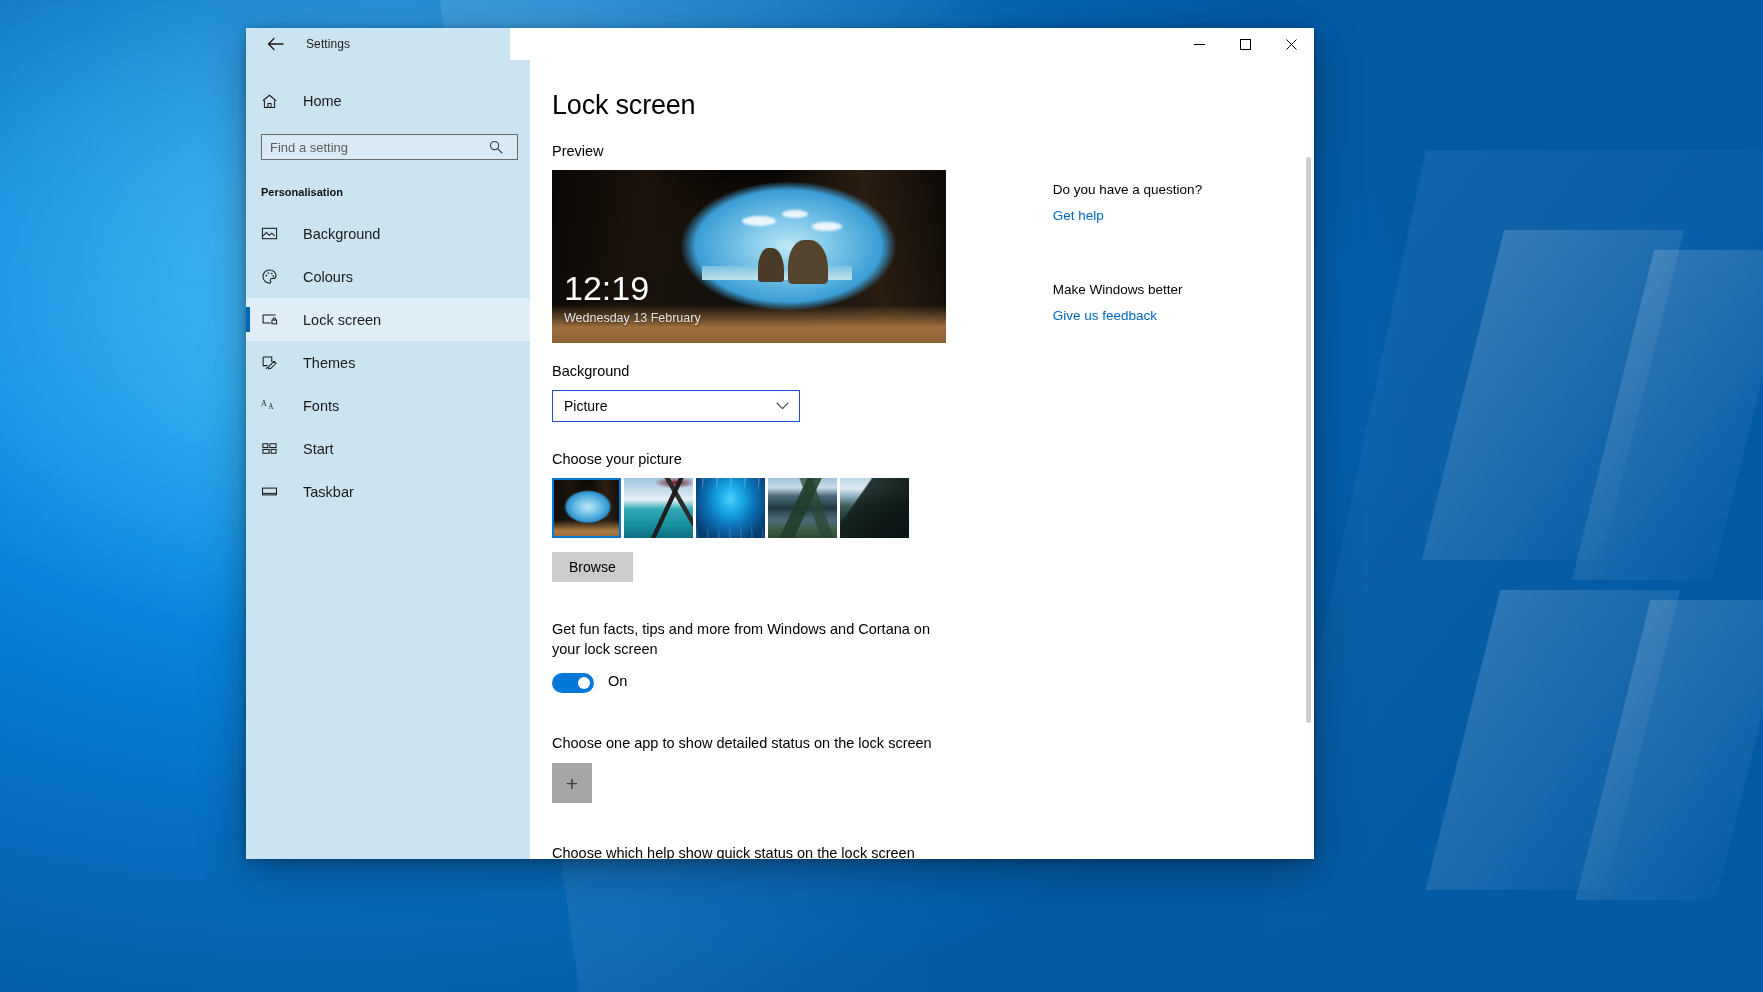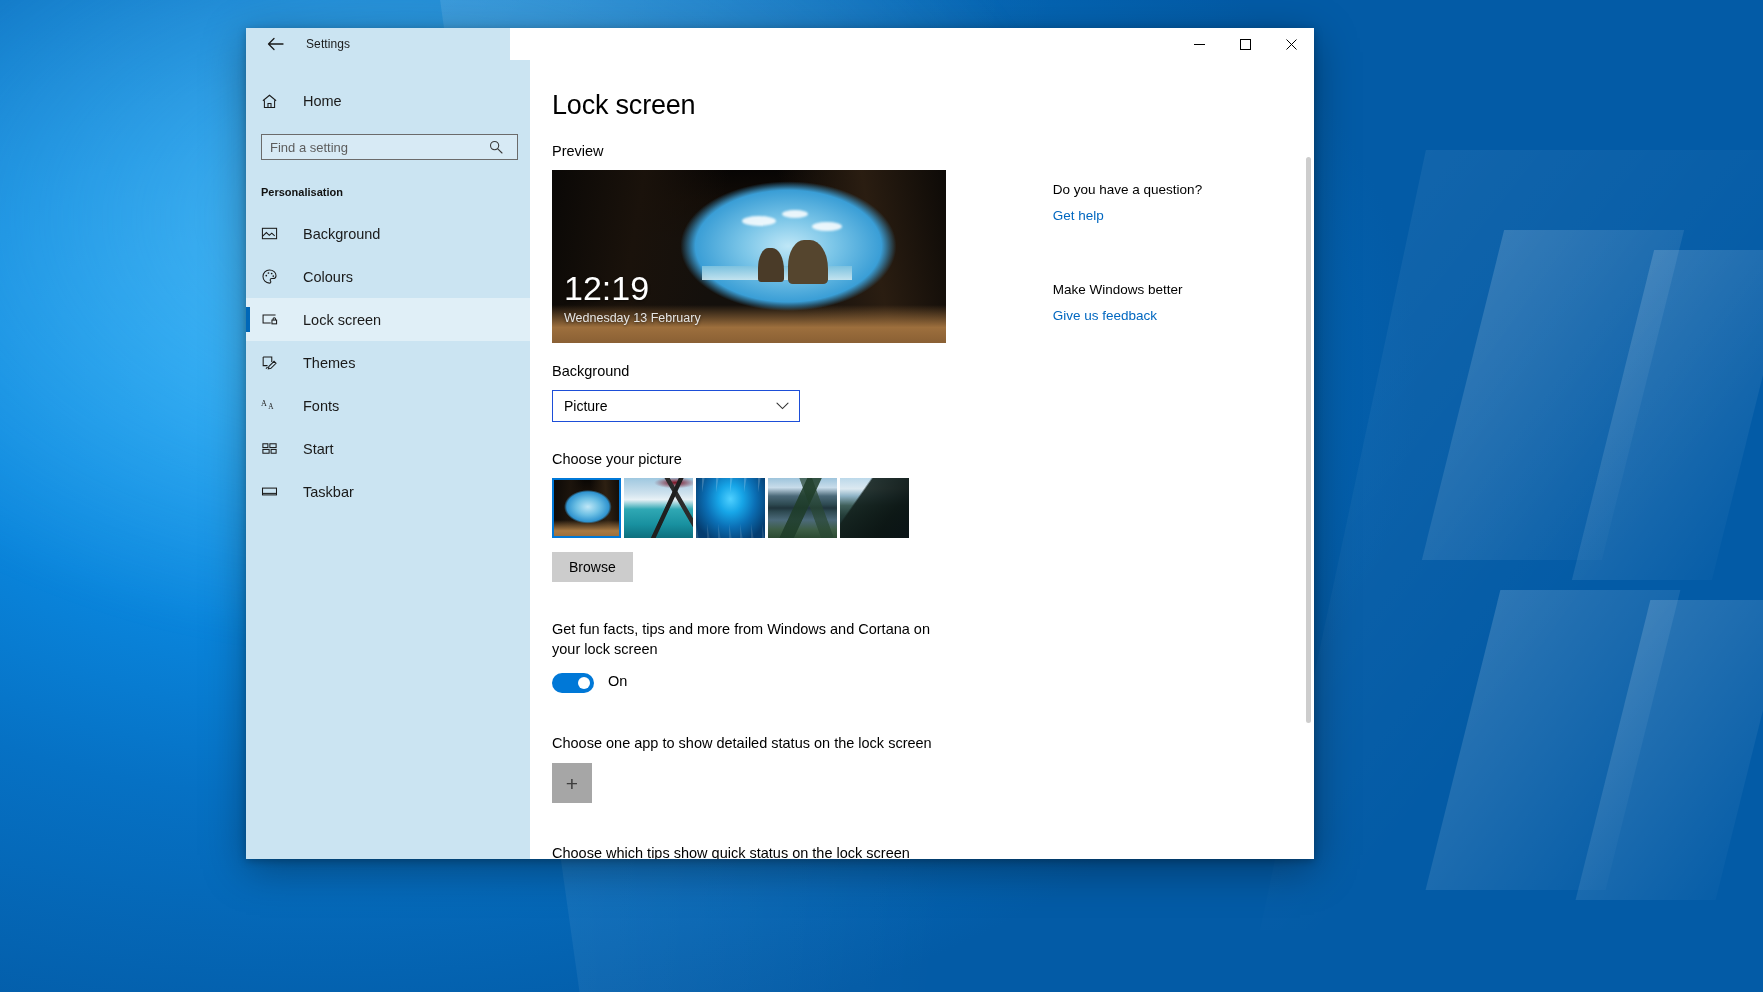--- a/index.html
+++ b/index.html
@@ -651,21 +651,21 @@
           </div>
 
           <div class="section-gap">
             <div class="sub-label">Choose one app to show detailed status on the lock screen</div>
             <div class="plus-row">
               <div class="plus-box">+</div>
             </div>
           </div>
 
           <div class="section-gap">
-            <div class="sub-label">Choose which tips show quick status on the lock screen</div>
+            <div class="sub-label">Choose which help show quick status on the lock screen</div>
             <div class="plus-row">
               <div class="plus-box">+</div>
               <div class="plus-box">+</div>
               <div class="plus-box">+</div>
               <div class="plus-box">+</div>
               <div class="plus-box">+</div>
               <div class="plus-box">+</div>
               <div class="plus-box">+</div>
             </div>
           </div>

